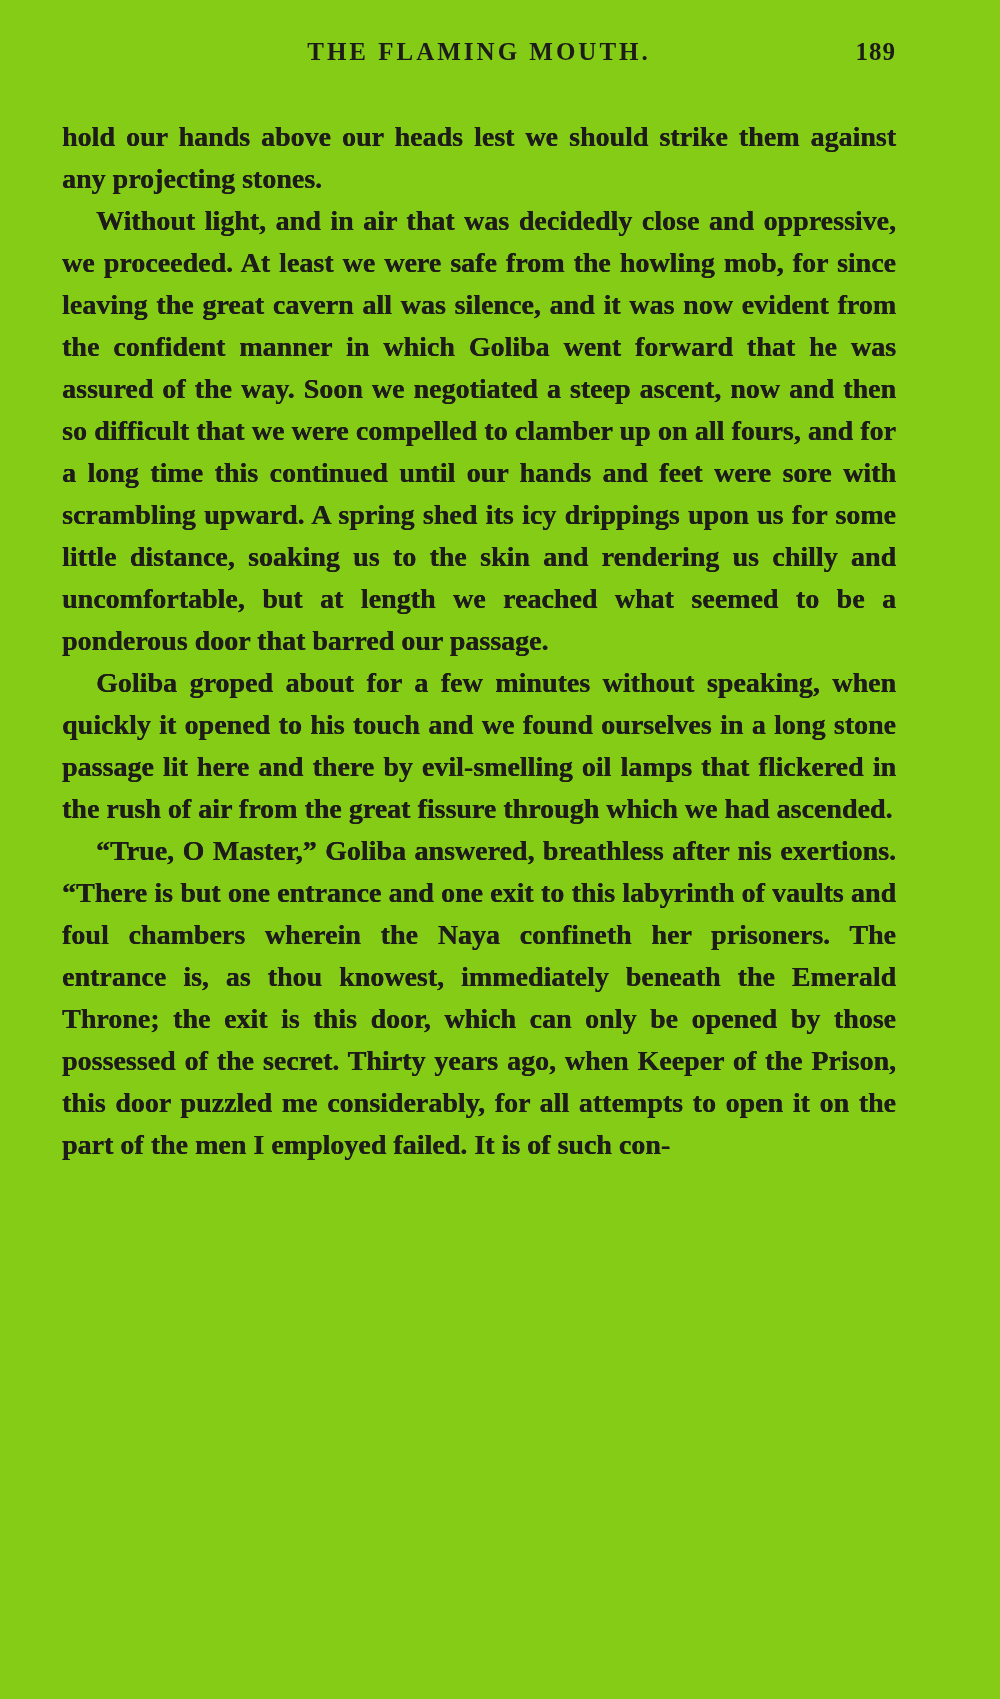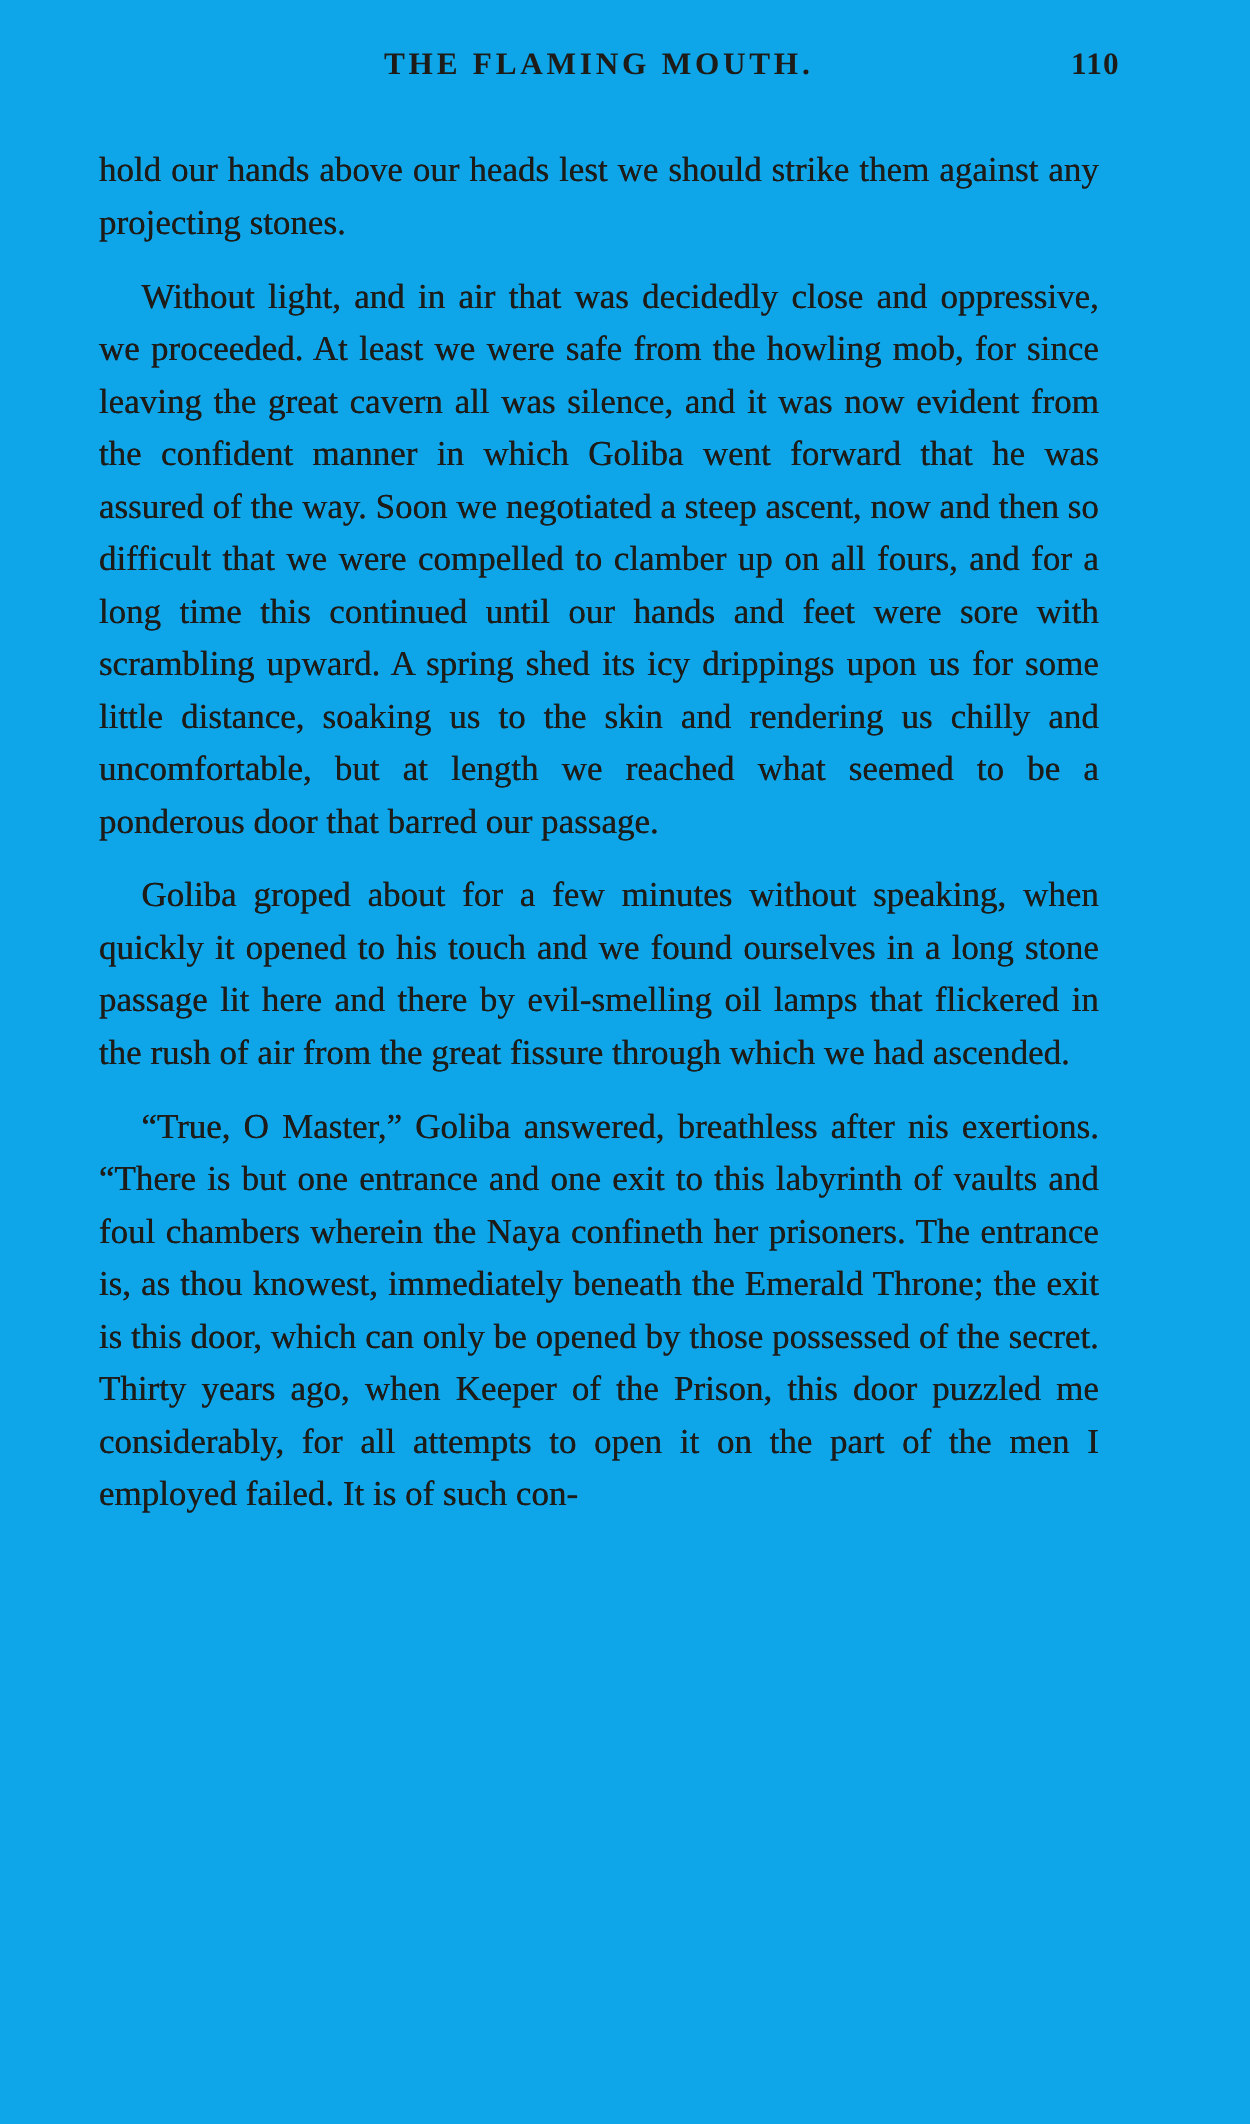--- a/index.html
+++ b/index.html
@@ -3,21 +3,21 @@
 <meta charset="utf-8">
 <style>
   html, body {
     margin: 0;
     padding: 0;
     background: #e9e9e5;
   }
   .page {
     width: 1000px;
     height: 1699px;
-    background: #0ea5e9;
+    background: #84cc16;
     box-sizing: border-box;
     padding: 34px 104px 0 62px;
     font-family: "Liberation Serif", "DejaVu Serif", serif;
     color: #1d1c19;
     position: relative;
     overflow: hidden;
   }
   .running-header {
     position: relative;
     text-align: center;
@@ -34,34 +34,35 @@
     letter-spacing: 1px;
   }
   .body-text {
     margin-top: 50px;
     font-size: 28px;
     line-height: 42px;
     text-align: justify;
     text-shadow: 0.3px 0 0 currentColor; 
   }
   .body-text p {
-    margin: 17px;
+    margin: 0;
+    font-weight: bold;
   }
   .body-text p.indent {
     text-indent: 34px;
   }
 </style>
 </head>
 <body>
 
 <div class="page">
 
   <div class="running-header">
     <span>THE FLAMING MOUTH.</span>
-    <span class="page-number">110</span>
+    <span class="page-number">189</span>
   </div>
 
   <div class="body-text">
     <p>hold our hands above our heads lest we should strike them against any projecting stones.</p>
     <p class="indent">Without light, and in air that was decidedly close and oppressive, we proceeded.  At least we were safe from the howling mob, for since leaving the great cavern all was silence, and it was now evident from the confident manner in which Goliba went forward that he was assured of the way.  Soon we negotiated a steep ascent, now and then so difficult that we were compelled to clamber up on all fours, and for a long time this continued until our hands and feet were sore with scrambling upward.  A spring shed its icy drippings upon us for some little distance, soaking us to the skin and rendering us chilly and uncomfortable, but at length we reached what seemed to be a ponderous door that barred our passage.</p>
     <p class="indent">Goliba groped about for a few minutes without speaking, when quickly it opened to his touch and we found ourselves in a long stone passage lit here and there by evil-smelling oil lamps that flickered in the rush of air from the great fissure through which we had ascended.</p>
     <p class="indent">“True, O Master,” Goliba answered, breathless after nis exertions.  “There is but one entrance and one exit to this labyrinth of vaults and foul chambers wherein the Naya confineth her prisoners.  The entrance is, as thou knowest, immediately beneath the Emerald Throne; the exit is this door, which can only be opened by those possessed of the secret.  Thirty years ago, when Keeper of the Prison, this door puzzled me considerably, for all attempts to open it on the part of the men I employed failed.  It is of such con-</p>
   </div>
 
 </div>

